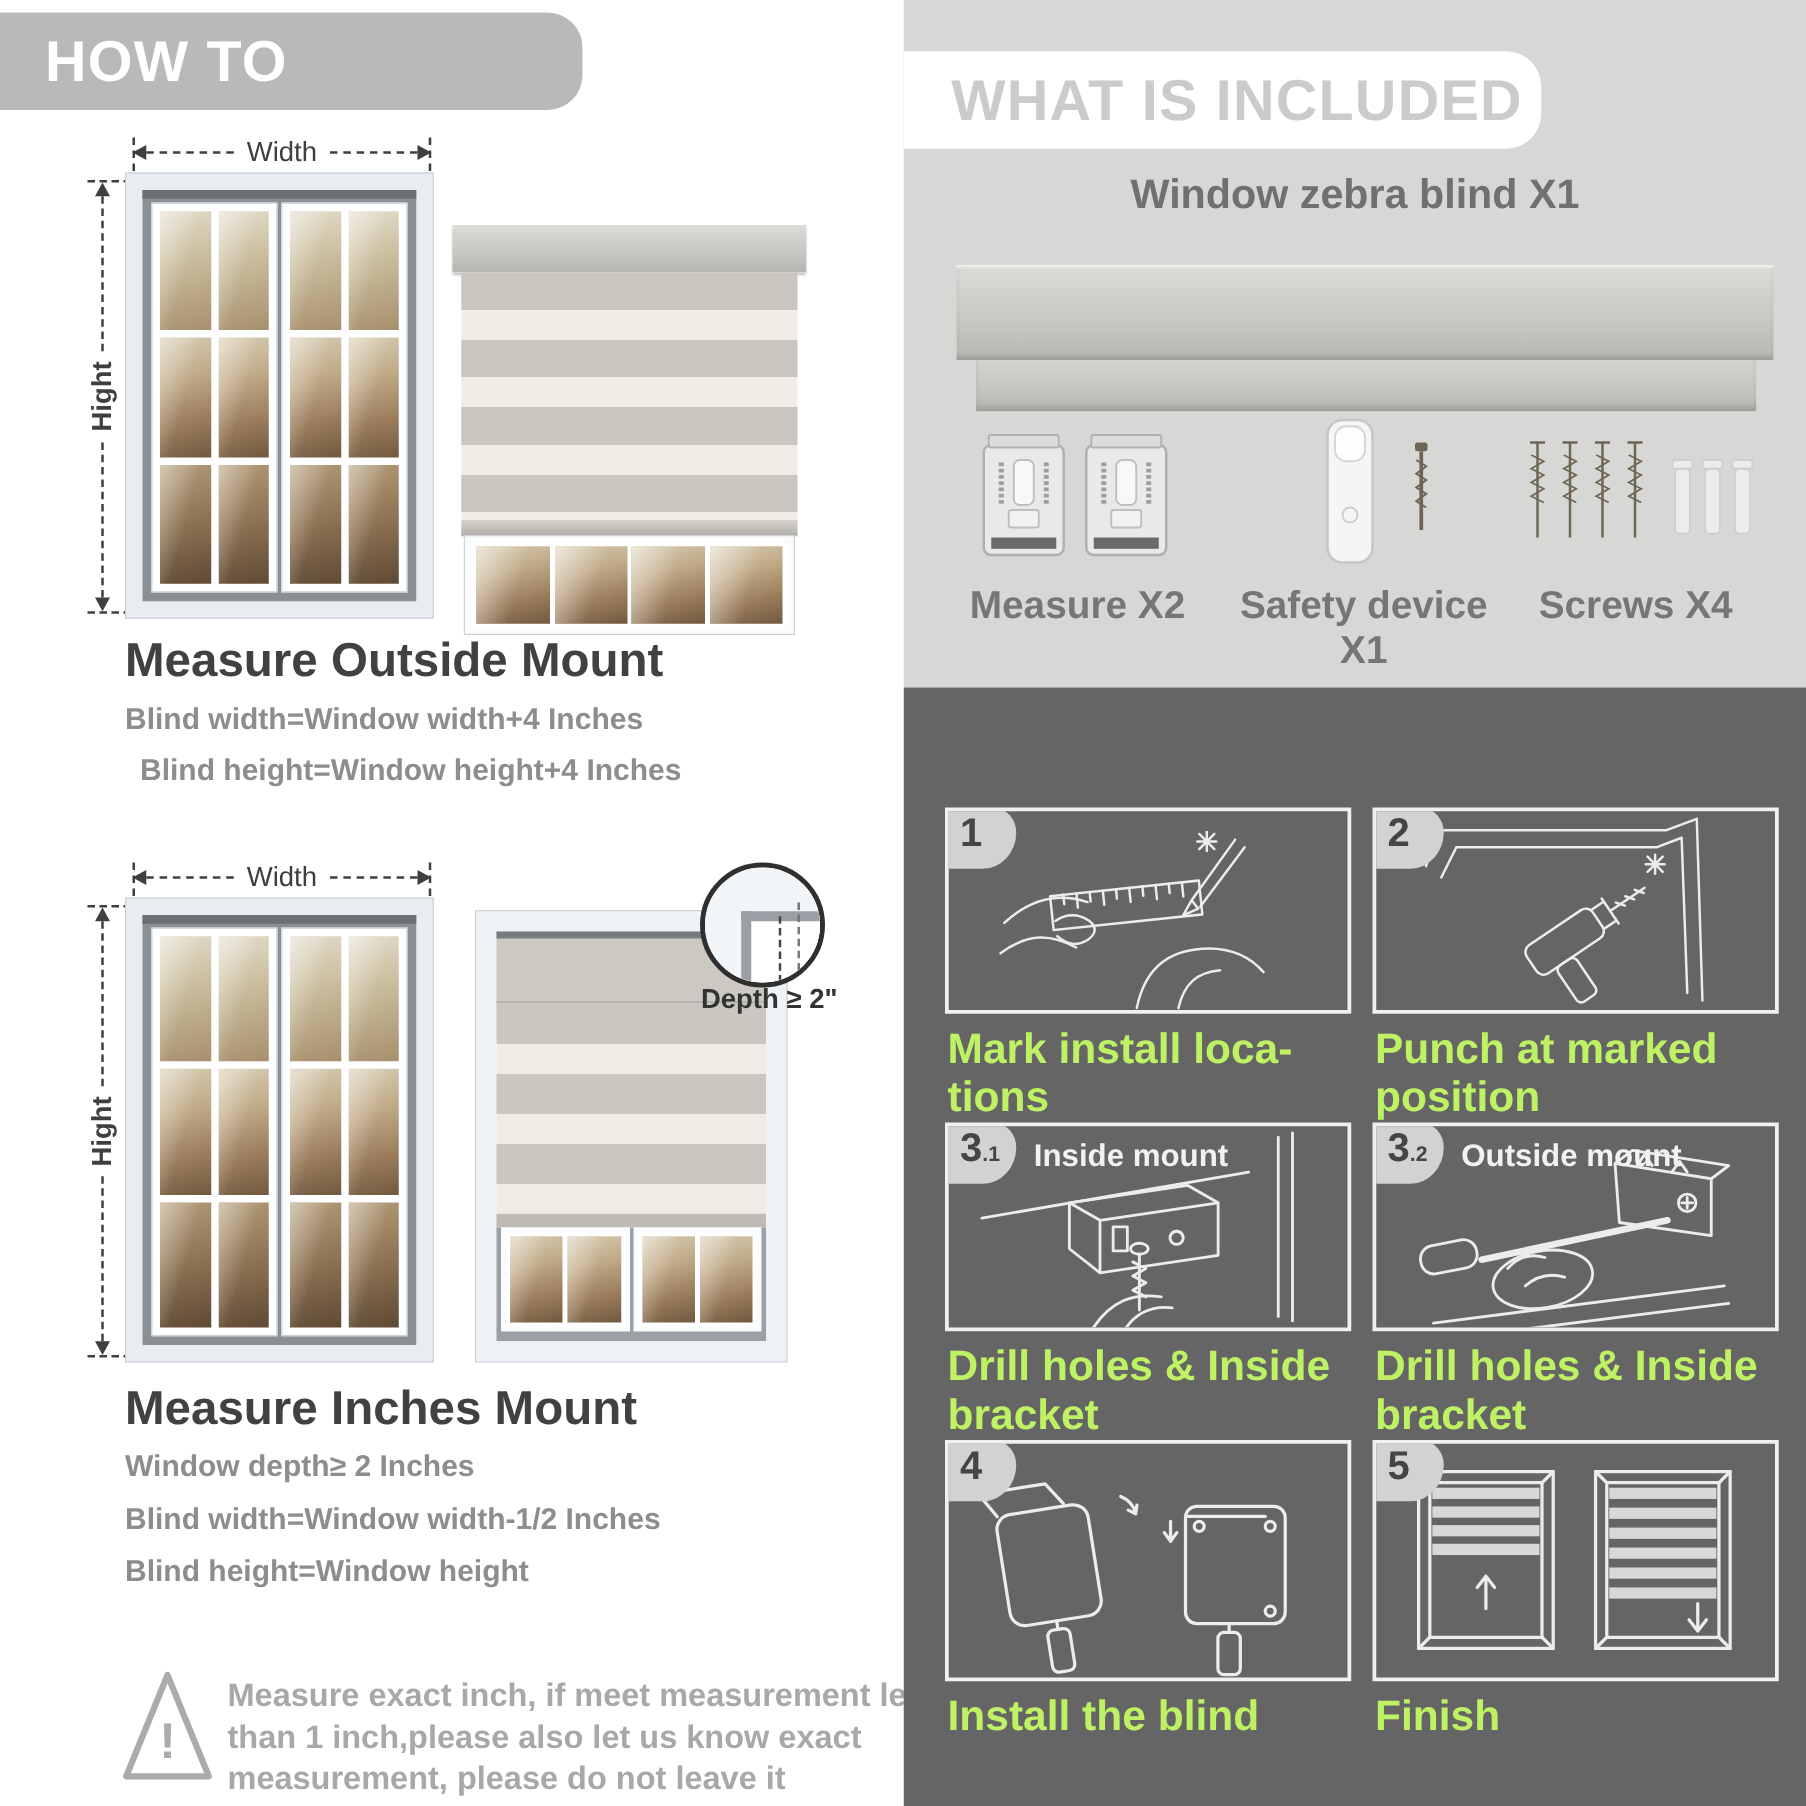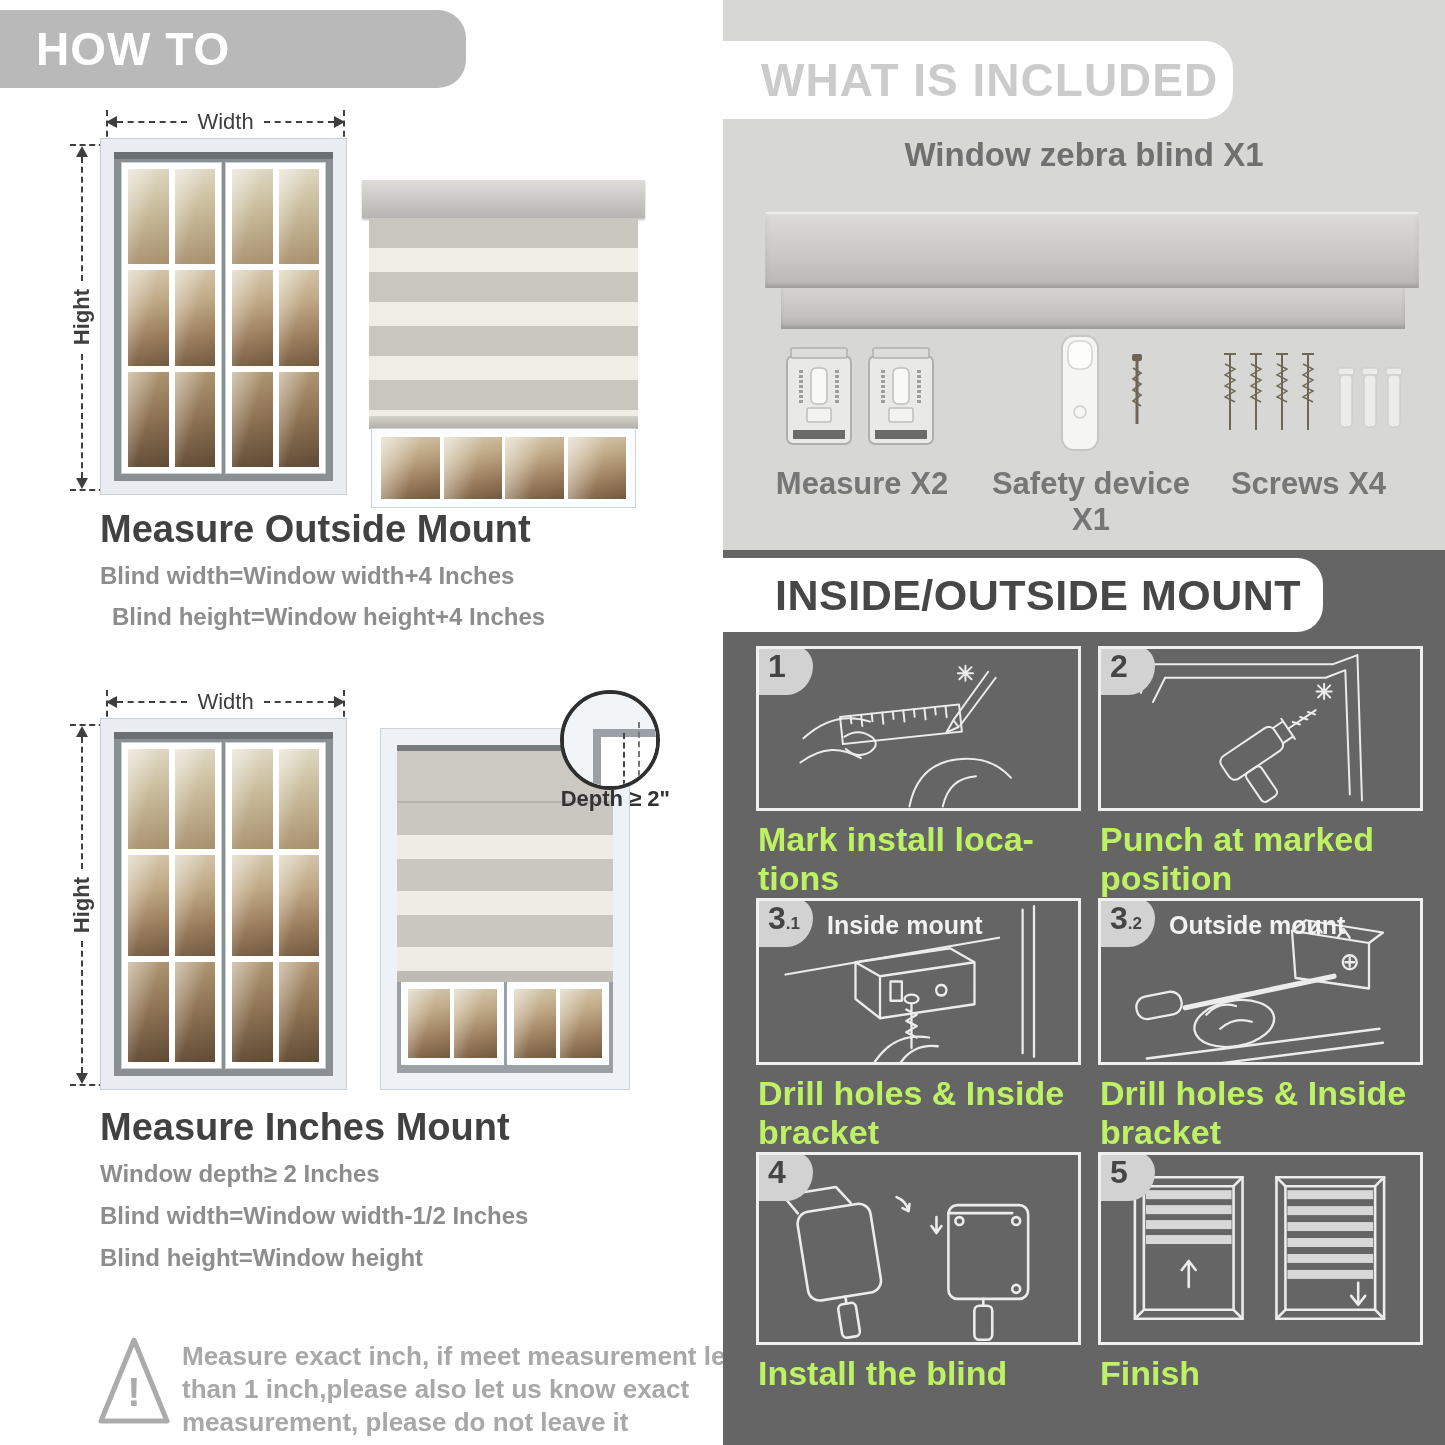--- a/index.html
+++ b/index.html
@@ -324,21 +324,20 @@
           </g>
       </g>
     </svg>
 
     <div class="item-label" style="left:34px;width:210px;">Measure X2</div>
     <div class="item-label" style="left:258px;width:220px;">Safety device X1</div>
     <div class="item-label" style="left:488px;width:195px;">Screws X4</div>
   </div>
 
   <div class="mount-panel">
-    <div class="pill-white2">INSIDE/OUTSIDE MOUNT</div>
 
     <div class="steps-grid">
 
       <div class="step-cell">
         <div class="step-panel ph1">
           <div class="step-badge">
             <span>1</span>
             <span class="sub"></span>
           </div>
           <svg viewBox="0 0 320 210">

